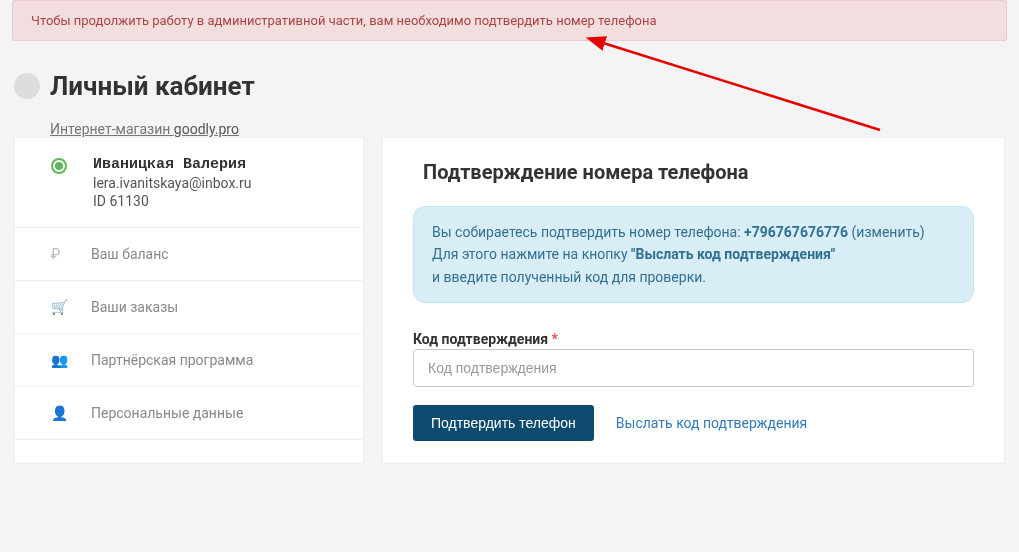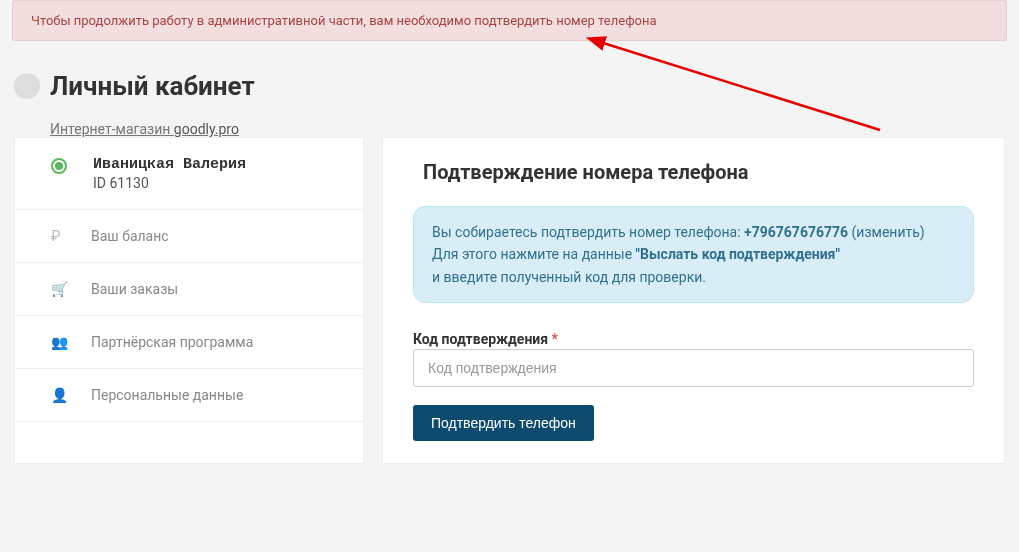--- a/index.html
+++ b/index.html
@@ -185,20 +185,21 @@
 <div class="header-sub">
   <span>Интернет-магазин </span><span class="store">goodly.pro</span>
 </div>
 
 <div class="layout">
   <div class="sidebar">
     <div class="user-box">
       <span class="user-dot"></span>
       <div class="user-info">
         <div class="user-name">Иваницкая Валерия</div>
+        <div class="user-email">lera.ivanitskaya@inbox.ru</div>
         <div class="user-id">ID 61130</div>
       </div>
     </div>
     <div class="side-item">
       <span class="icon">₽</span>
       <span>Ваш баланс</span>
     </div>
     <div class="side-item">
       <span class="icon">🛒</span>
       <span>Ваши заказы</span>
@@ -212,32 +213,33 @@
       <span>Персональные данные</span>
     </div>
   </div>
 
   <div class="main">
     <h2 class="main-title">Подтверждение номера телефона</h2>
 
     <div class="info-panel">
       <span>Вы собираетесь подтвердить номер телефона: </span><span class="phone">+796767676776</span>
       <a href="#">(изменить)</a><br>
-      <span>Для этого нажмите на данные </span><span class="bold">"Выслать код подтверждения"</span><br>
+      <span>Для этого нажмите на кнопку </span><span class="bold">"Выслать код подтверждения"</span><br>
       <span>и введите полученный код для проверки.</span>
     </div>
 
     <label class="form-label">
       <span>Код подтверждения</span>
       <span class="req">*</span>
     </label>
     <input class="form-input" type="text" placeholder="Код подтверждения" style="">
 
     <div class="btn-row">
       <button class="btn-primary">Подтвердить телефон</button>
+      <a class="link-action">Выслать код подтверждения</a>
     </div>
   </div>
 </div>
 
 <svg class="annotation-arrow" width="320" height="120">
   <defs>
     <marker id="arrowhead" markerWidth="10" markerHeight="10" refX="2" refY="3" orient="auto">
       <polygon points="0 0, 8 3, 0 6" fill="#e60000"></polygon>
     </marker>
   </defs>

